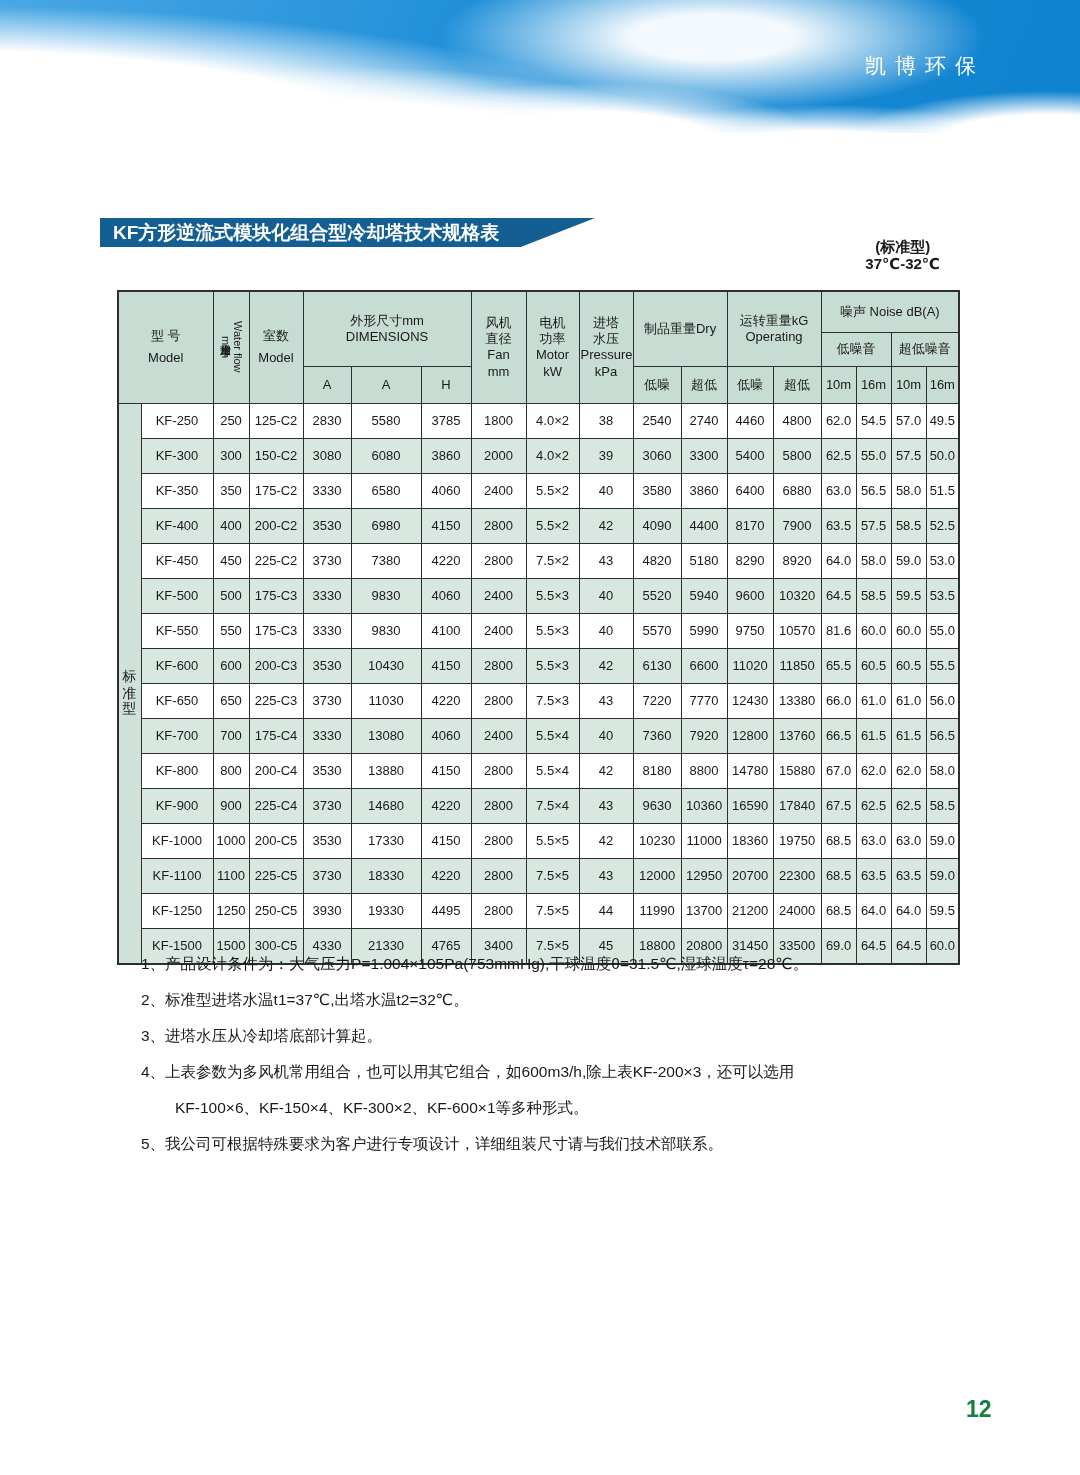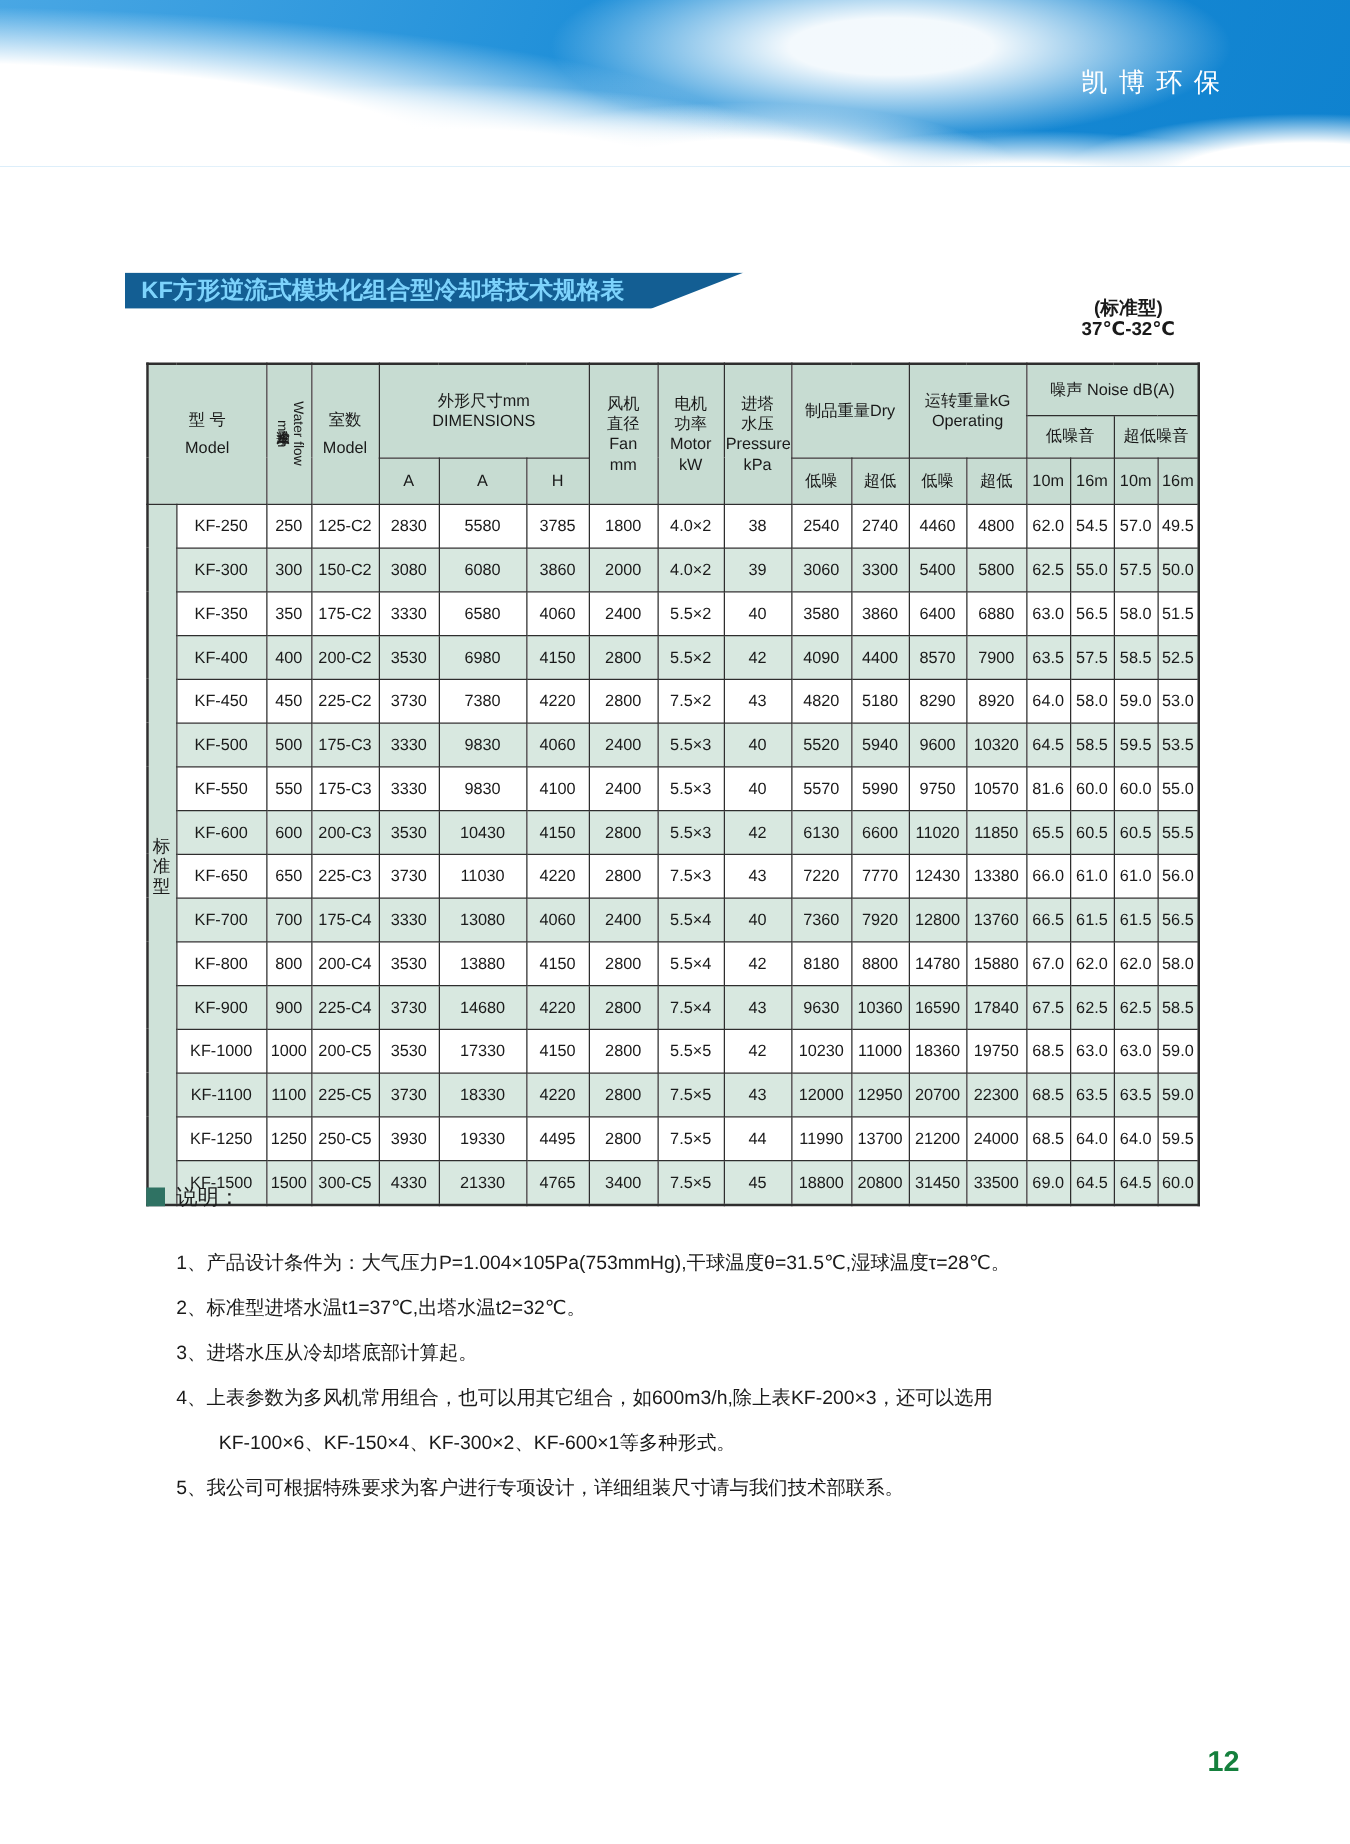--- a/index.html
+++ b/index.html
@@ -20,21 +20,21 @@
       radial-gradient(26% 55% at 97% 108%, #ffffff 40%, rgba(255,255,255,0) 72%),
       linear-gradient(112deg, #49a7e4 0%, #1d8ed8 45%, #0f82cf 100%);
   }
   .brand{
     position:absolute;top:52px;right:95px;color:#ffffff;font-weight:normal;
     font-size:21px;letter-spacing:9px;
   }
   
   .banner{
     position:absolute;left:100px;top:218px;width:495px;height:29px;
-    background:#135e93;color:#7dd3fc;font-weight:bold;font-size:19px;
+    background:#135e93;color:#ffffff;font-weight:bold;font-size:19px;
     line-height:29px;padding-left:13px;box-sizing:border-box;
     clip-path:polygon(0 0,100% 0,85% 100%,0 100%);
     white-space:nowrap;
   }
   .type-note{
     position:absolute;top:238px;right:140px;text-align:center;
     font-size:15px;font-weight:bold;line-height:17px;white-space:pre-line;
   }
   
   table.spec{
@@ -216,21 +216,21 @@
         <td>400</td>
         <td>200-C2</td>
         <td>3530</td>
         <td>6980</td>
         <td>4150</td>
         <td>2800</td>
         <td>5.5×2</td>
         <td>42</td>
         <td>4090</td>
         <td>4400</td>
-        <td>8570</td>
+        <td>8170</td>
         <td>7900</td>
         <td>63.5</td>
         <td>57.5</td>
         <td>58.5</td>
         <td>52.5</td>
       </tr>
       <tr>
         <td>KF-450</td>
         <td>450</td>
         <td>225-C2</td>
@@ -455,24 +455,20 @@
         <td>33500</td>
         <td>69.0</td>
         <td>64.5</td>
         <td>64.5</td>
         <td>60.0</td>
       </tr>
     </tbody>
 </table>
 
 <div class="notes">
-  <div class="notes-head">
-    <span class="bullet-sq"></span>
-    <span>说明：</span>
-  </div>
   <div class="note-item">1、产品设计条件为：大气压力P=1.004×105Pa(753mmHg),干球温度θ=31.5℃,湿球温度τ=28℃。</div>
   <div class="note-item">2、标准型进塔水温t1=37℃,出塔水温t2=32℃。</div>
   <div class="note-item">3、进塔水压从冷却塔底部计算起。</div>
   <div class="note-item">4、上表参数为多风机常用组合，也可以用其它组合，如600m3/h,除上表KF-200×3，还可以选用
 KF-100×6、KF-150×4、KF-300×2、KF-600×1等多种形式。</div>
   <div class="note-item">5、我公司可根据特殊要求为客户进行专项设计，详细组装尺寸请与我们技术部联系。</div>
 </div>
 
 <div class="pageno">12</div>
 

